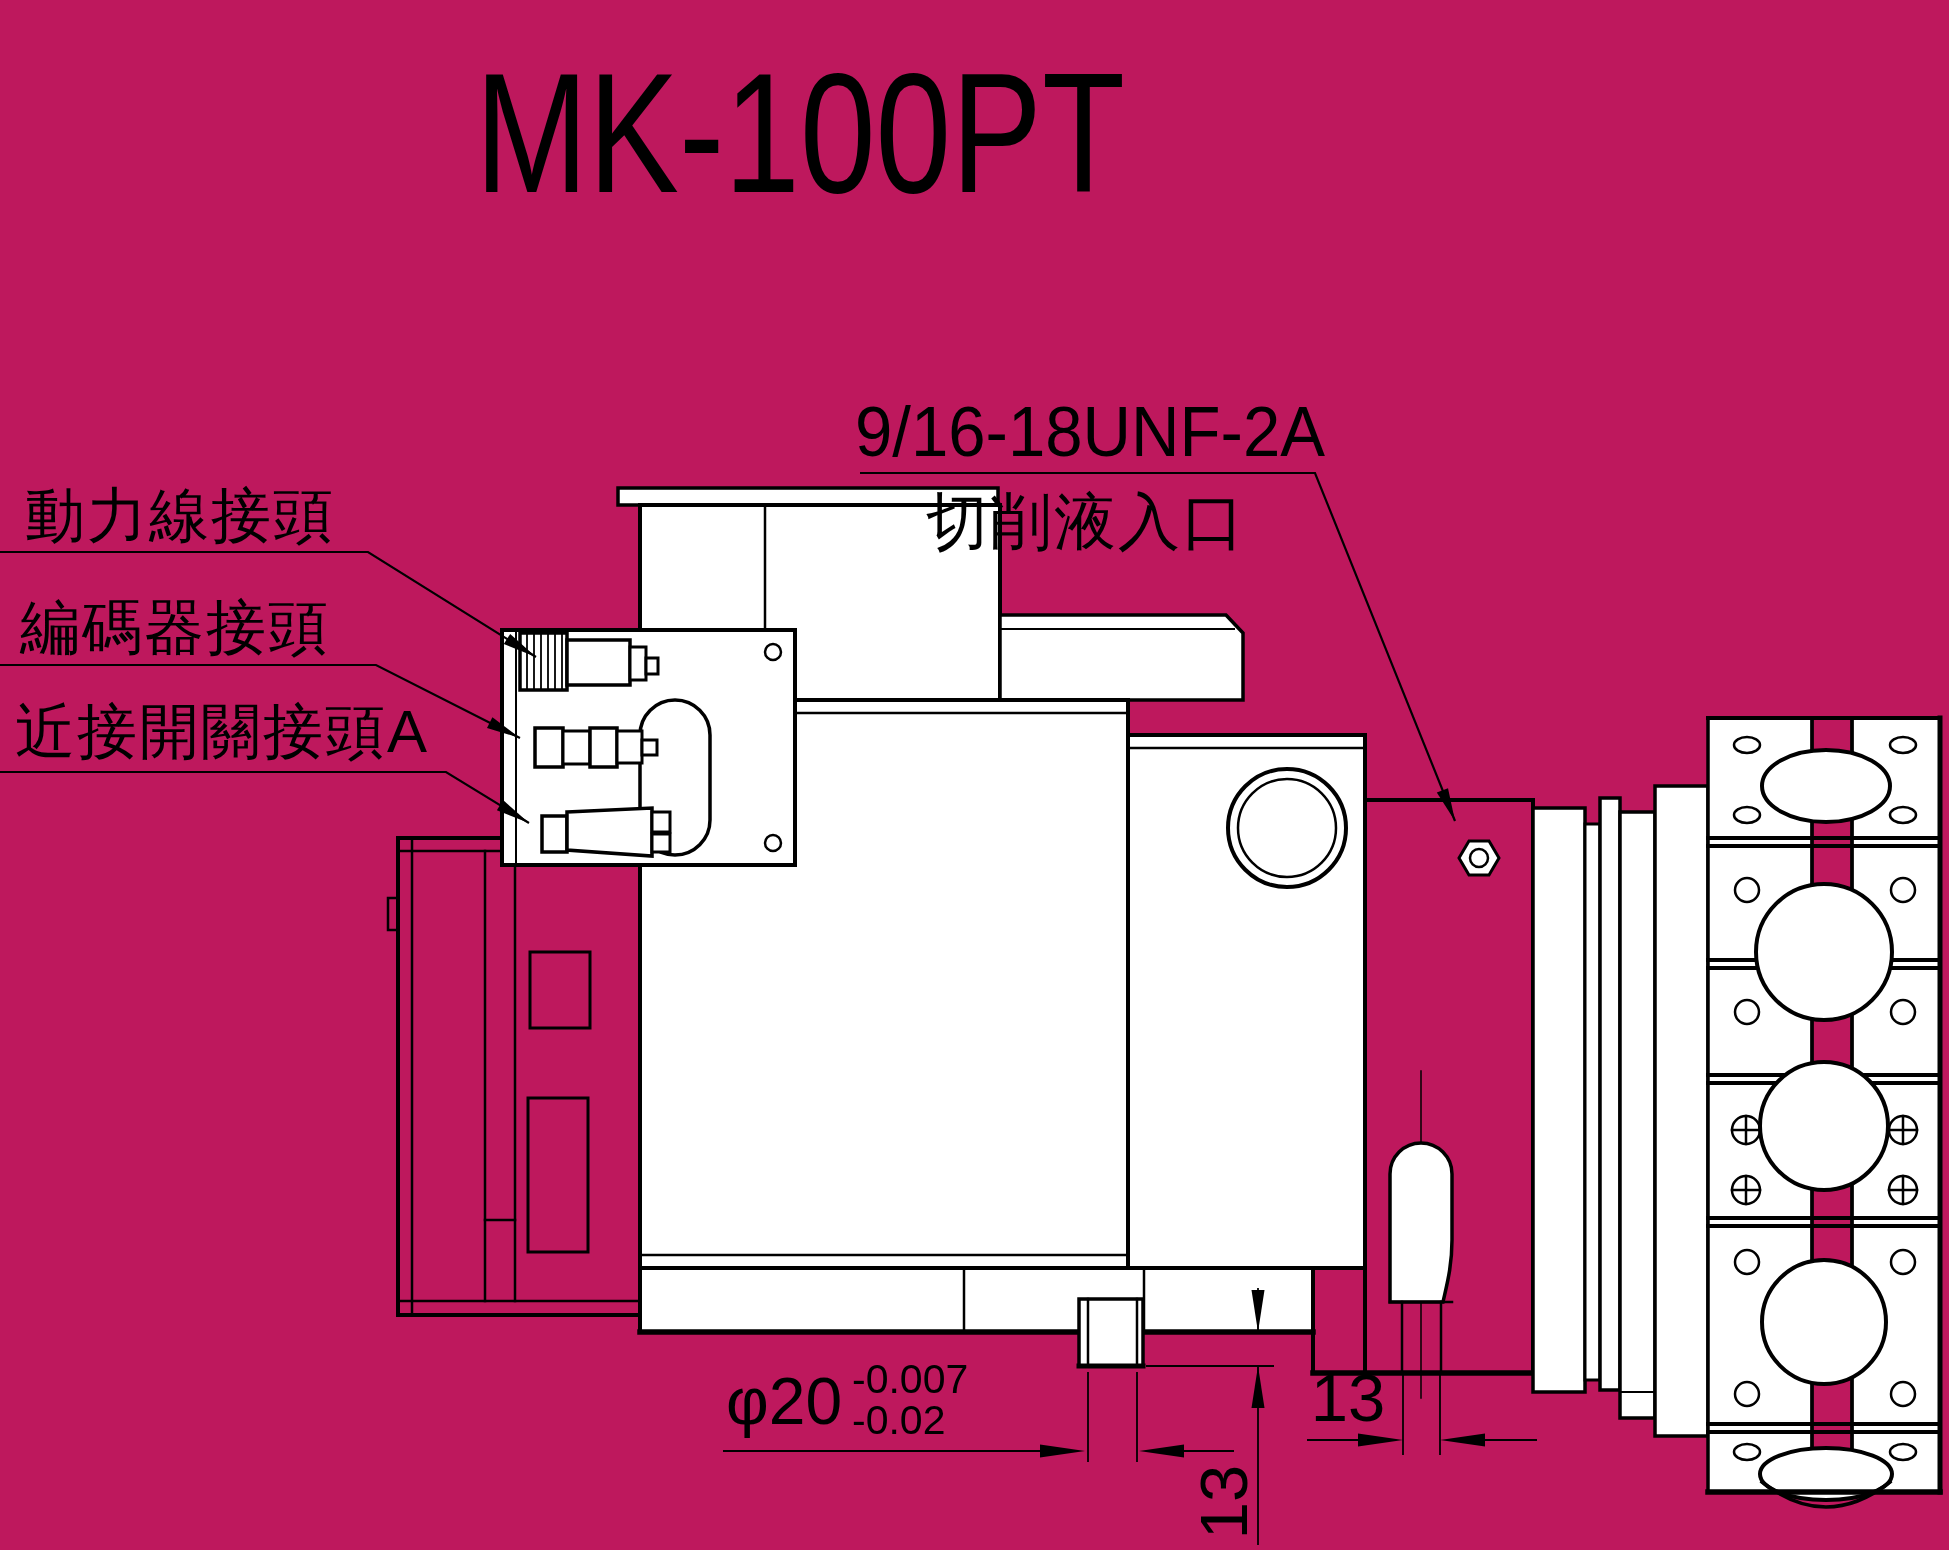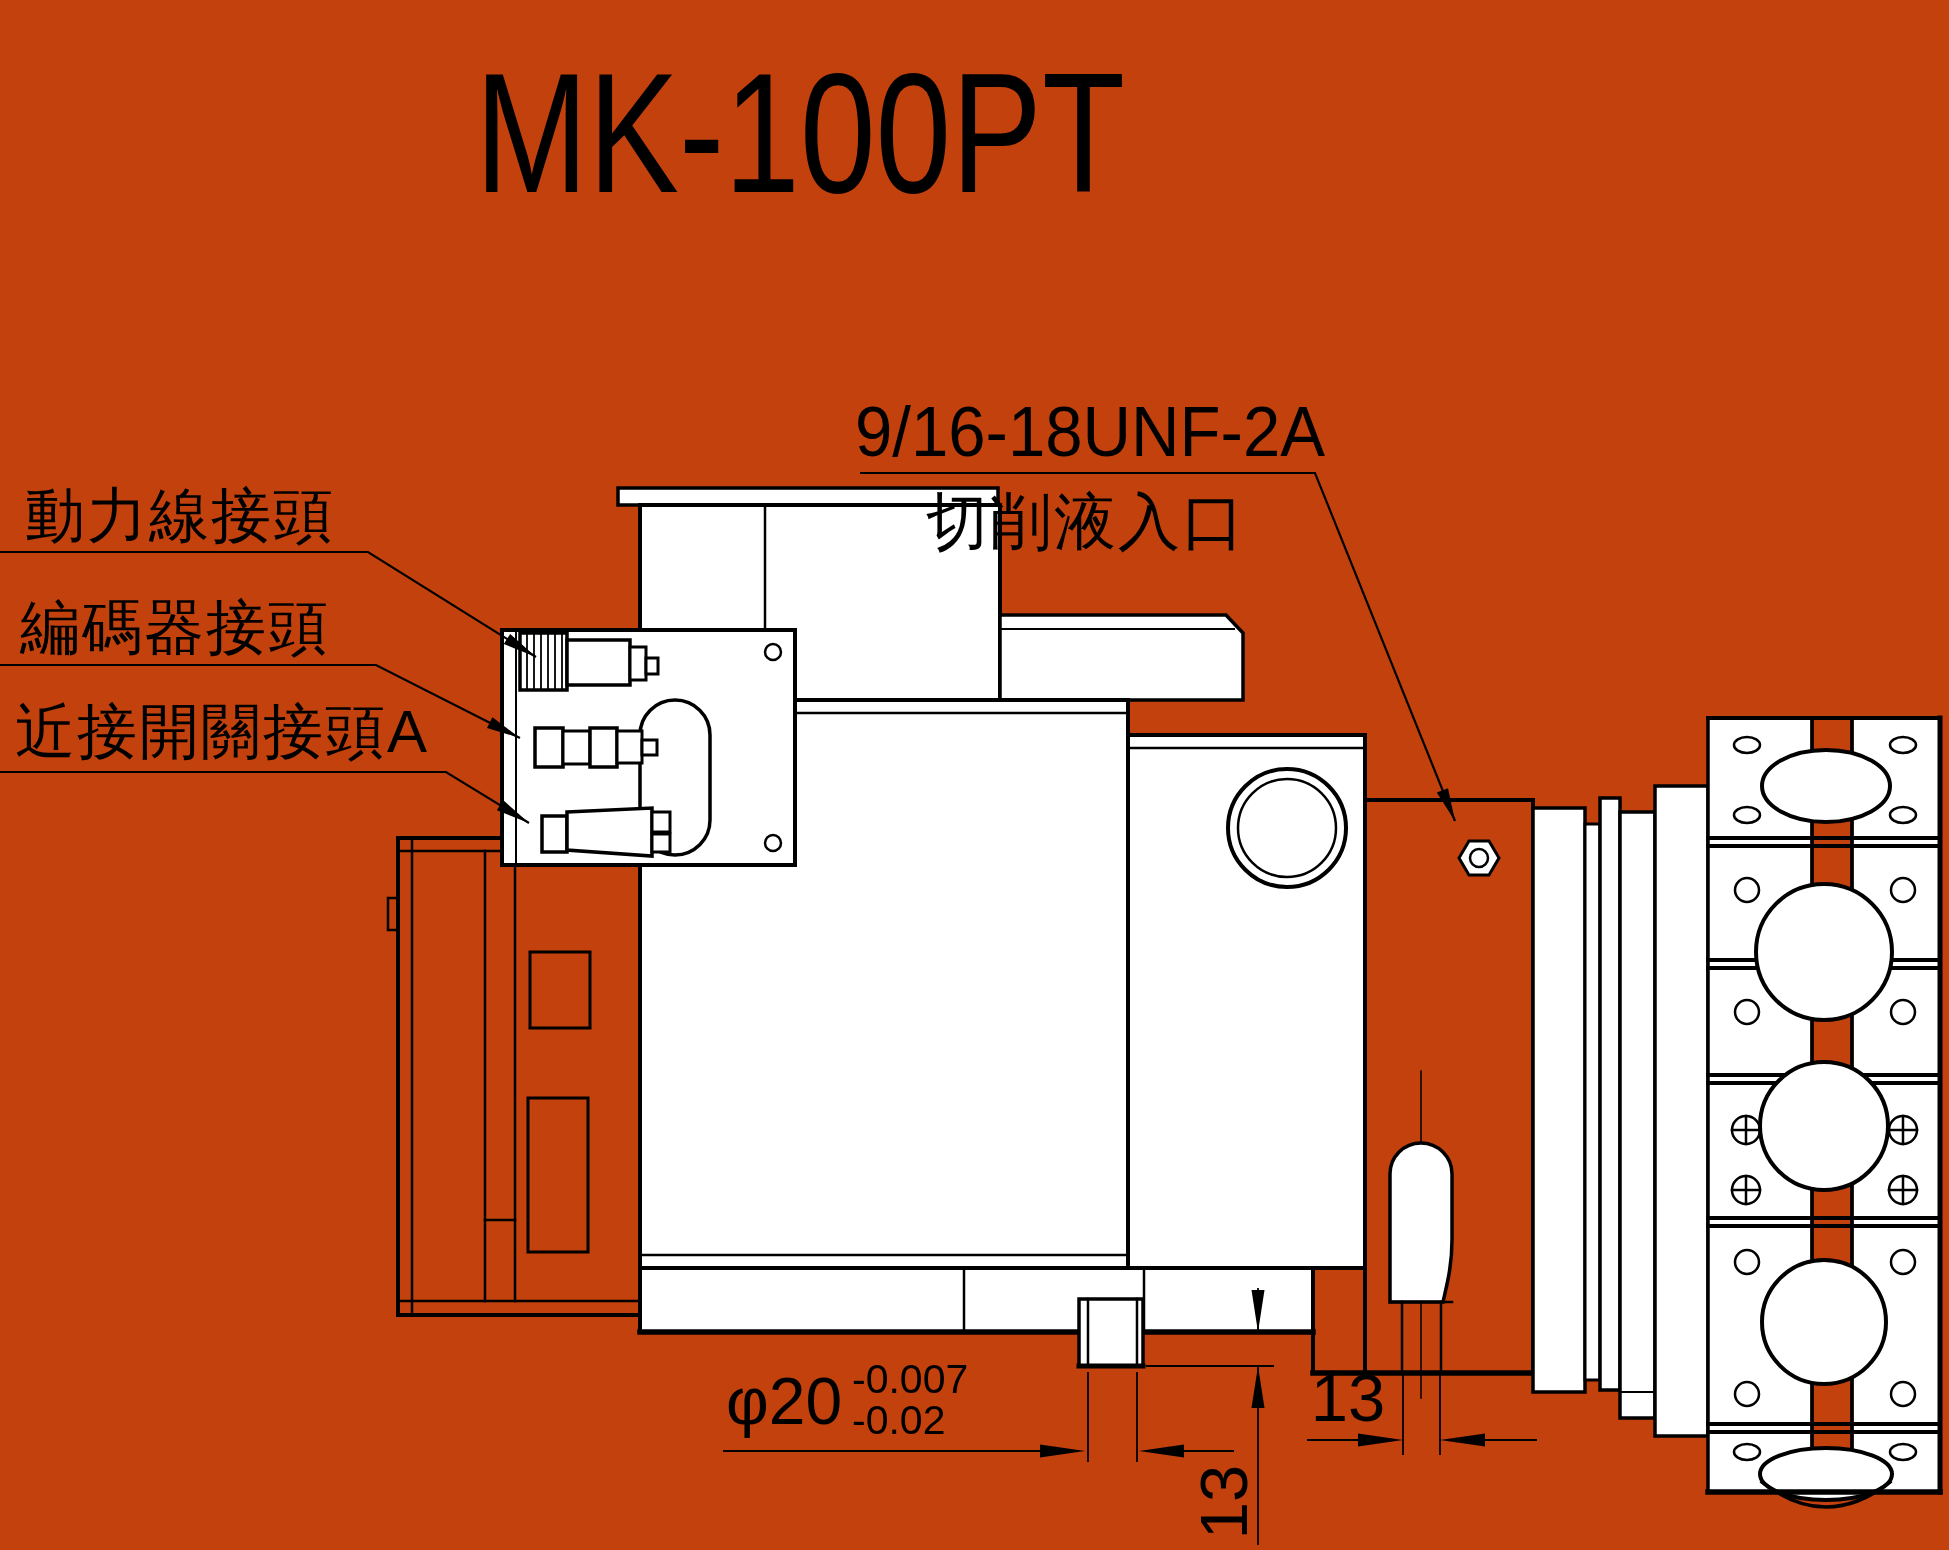--- a/index.html
+++ b/index.html
@@ -1,16 +1,16 @@
 <!DOCTYPE html>
 <html><head>
 <meta charset="utf-8">
 <style>
   html,body{margin:0;padding:0;background:#ffffff;}
-  .sheet{position:relative;width:1949px;height:1550px;background:#c2410c;overflow:hidden;}
+  .sheet{position:relative;width:1949px;height:1550px;background:#be185d;overflow:hidden;}
   svg{display:block;}
   text{font-family:"Liberation Sans","DejaVu Sans",sans-serif;fill:#000;}
   .cjk{letter-spacing:2px;}
 </style>
 </head>
 <body>
 
 <div class="sheet">
 <svg width="1949" height="1550" viewBox="0 0 1949 1550">
 

